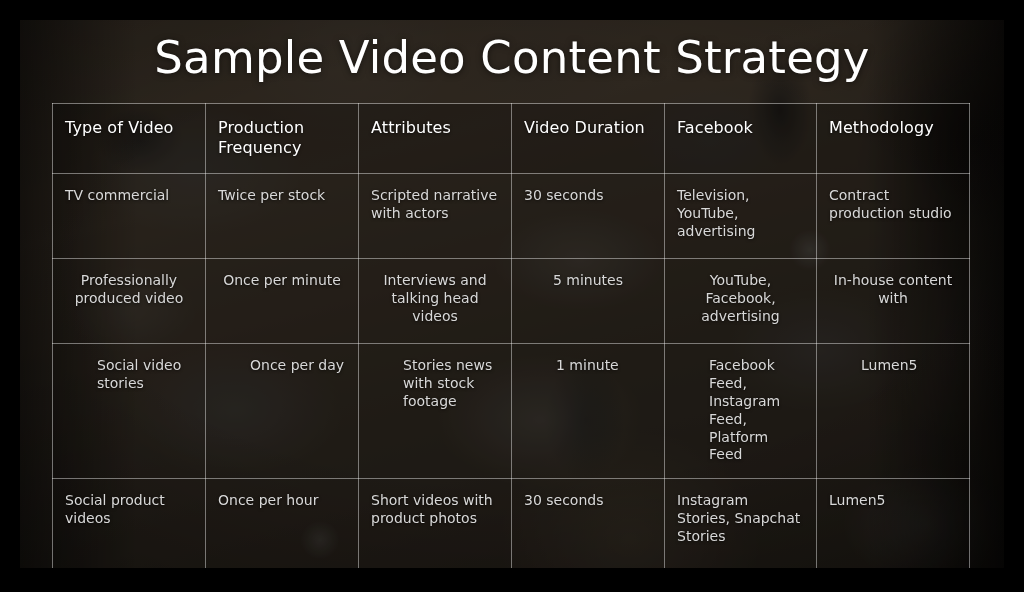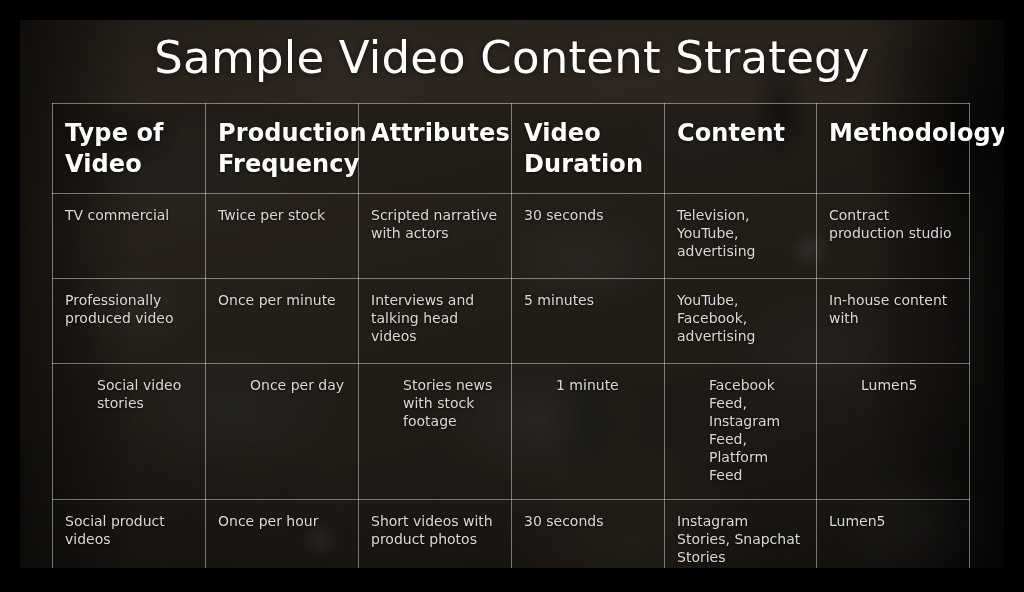--- a/index.html
+++ b/index.html
@@ -115,41 +115,41 @@
     padding: 13px 12px 14px 12px;
     color: #d8d8d8;
     font-family: "DejaVu Sans", sans-serif;
     font-size: 14px;
     font-weight: 400;
     line-height: 1.28;
     background: rgba(0,0,0,0.12);
   }
   .strategy-table th {
     color: #ffffff;
-    font-weight: 700;
-    font-size: 24px;
+    font-weight: 400;
+    font-size: 16px;
     letter-spacing: .1px;
     padding-top: 14px;
     text-shadow: 0 1px 3px rgba(0,0,0,.65);
     background: rgba(0,0,0,0.22);
   }
   .strategy-table td { text-shadow: 0 1px 3px rgba(0,0,0,.6); }
 
   
   col.c0 { width: 153px; }
   col.c1 { width: 153px; }
   col.c2 { width: 153px; }
   col.c3 { width: 153px; }
   col.c4 { width: 152px; }
   col.c5 { width: 153px; }
 
   
   tr.head-row  th { height: 64px; }
   tr.body-row-0 td { height: 85px; }
-  tr.body-row-1 td { height: 85px; }
+  tr.body-row-1 td { height: 85px; text-align: center; }
   tr.body-row-2 td { height: 125px; padding-left: 44px; }
   tr.body-row-3 td { height: 118px; }
 
   
   .bottom-bar {
     position: absolute;
     left: 0;
     top: 568px;
     width: 1024px;
     height: 24px;
@@ -195,21 +195,21 @@
         <col class="c3">
           <col class="c4">
           <col class="c5">
       </colgroup>
       <thead>
         <tr class="head-row">
           <th>Type of Video</th>
           <th>Production Frequency</th>
           <th>Attributes</th>
           <th>Video Duration</th>
-          <th>Content</th>
+          <th>Facebook</th>
           <th>Methodology</th>
         </tr>
       </thead>
       <tbody>
         <tr class="body-row-0">
           <td>TV commercial</td>
           <td>Twice per stock</td>
           <td>Scripted narrative with actors</td>
           <td>30 seconds</td>
           <td>Television, YouTube, advertising</td>

